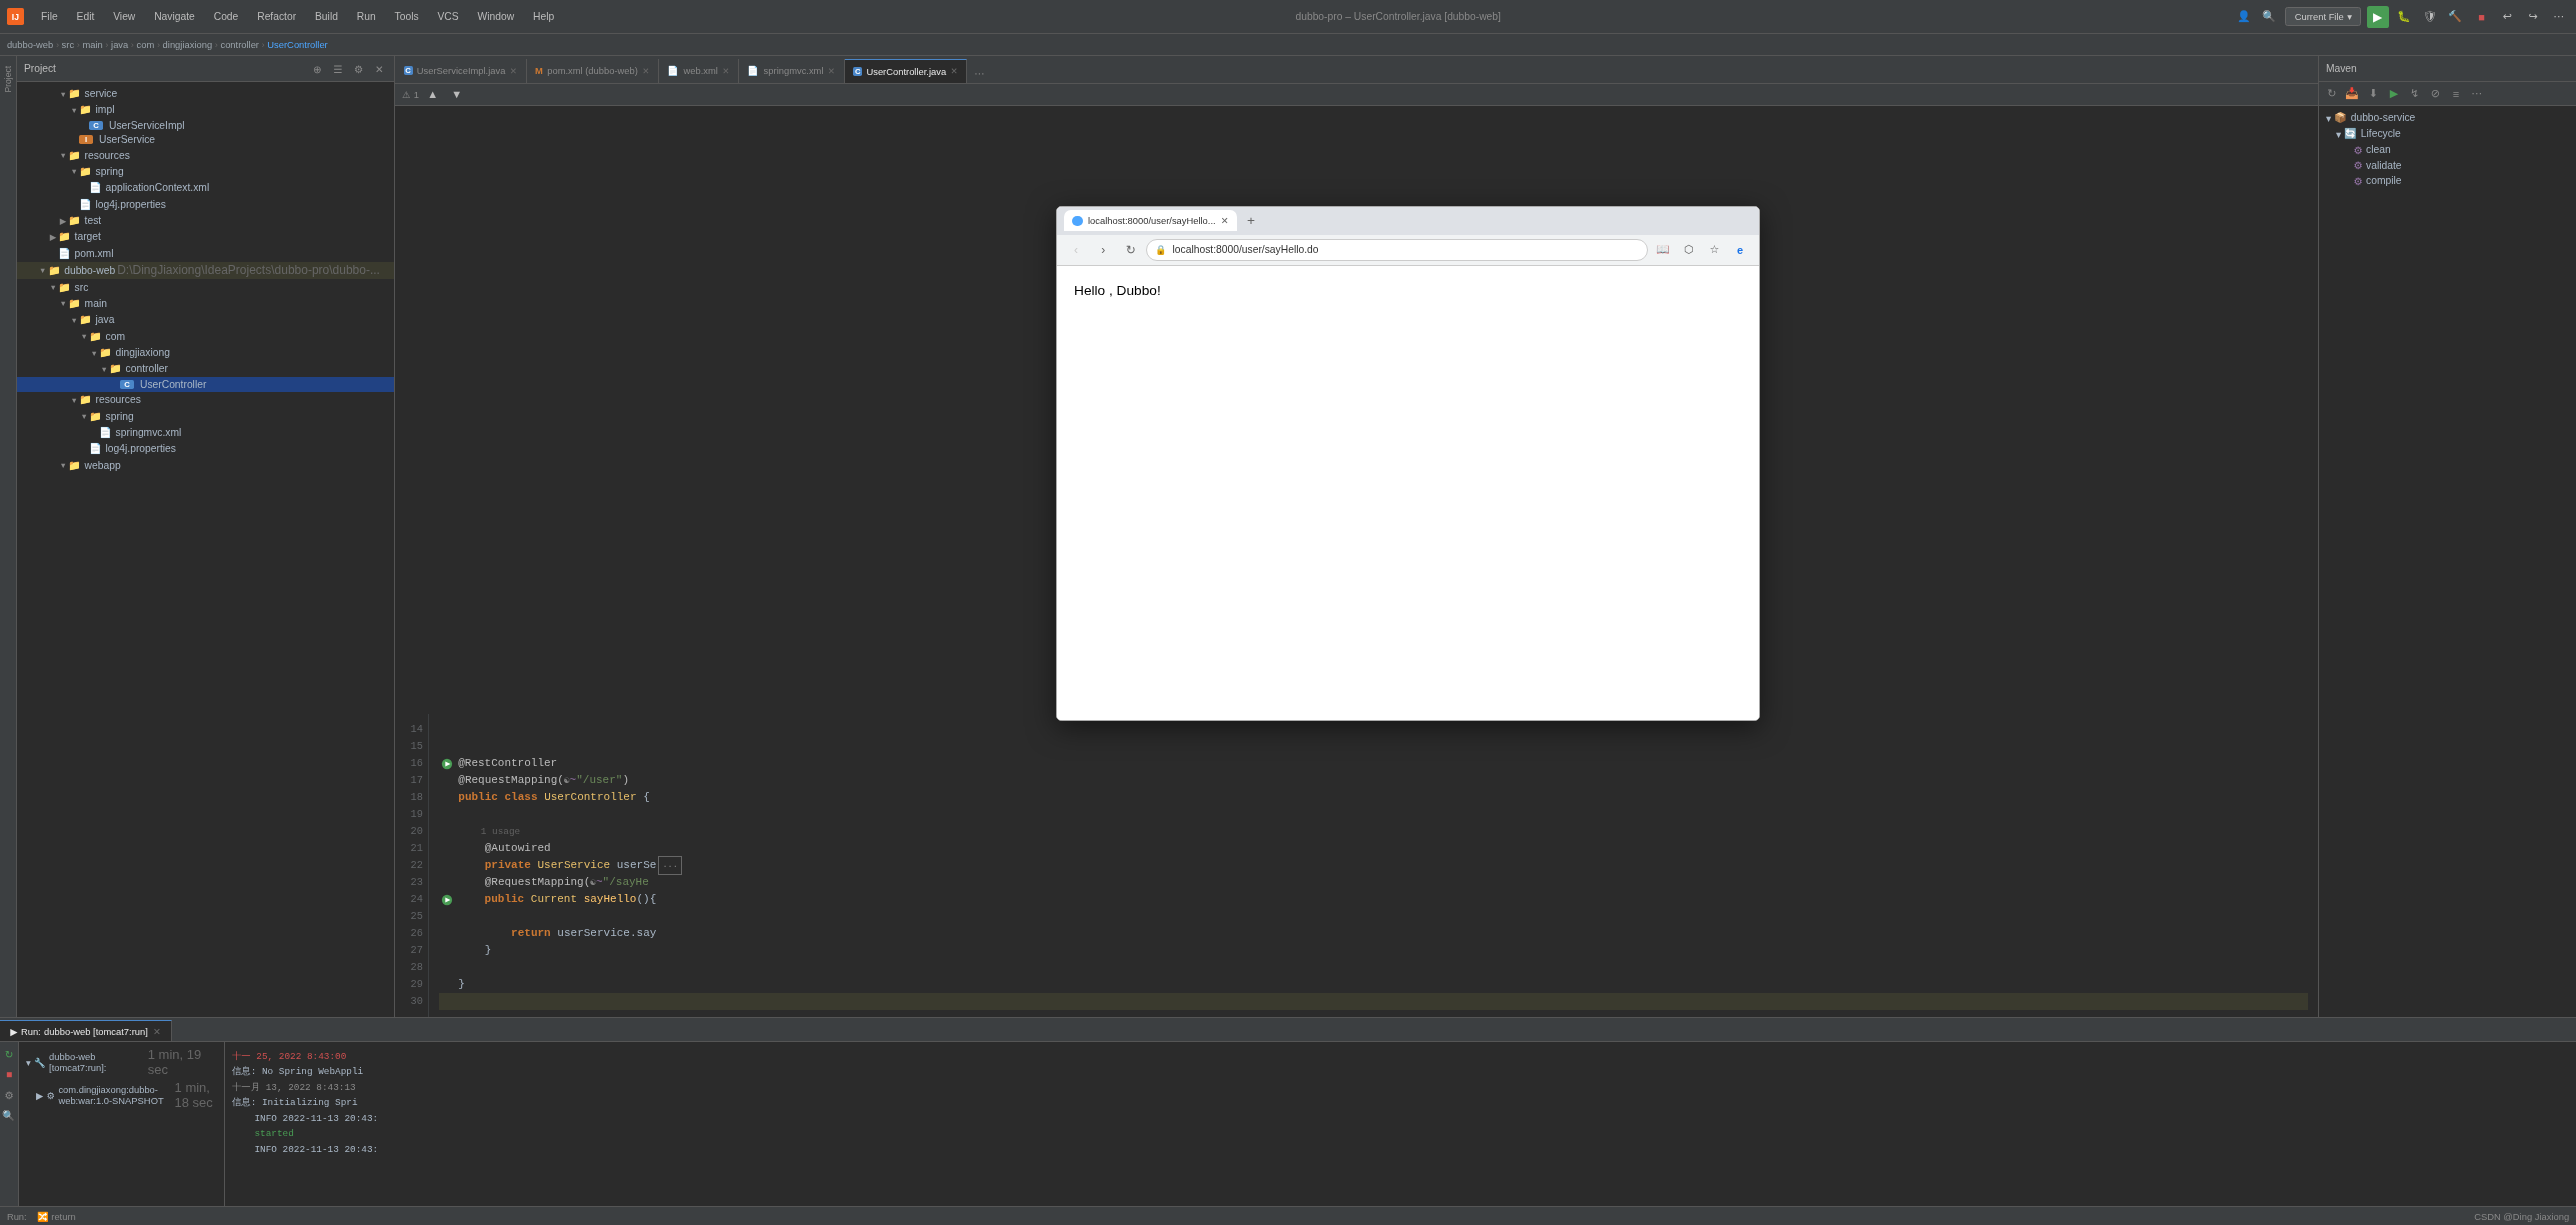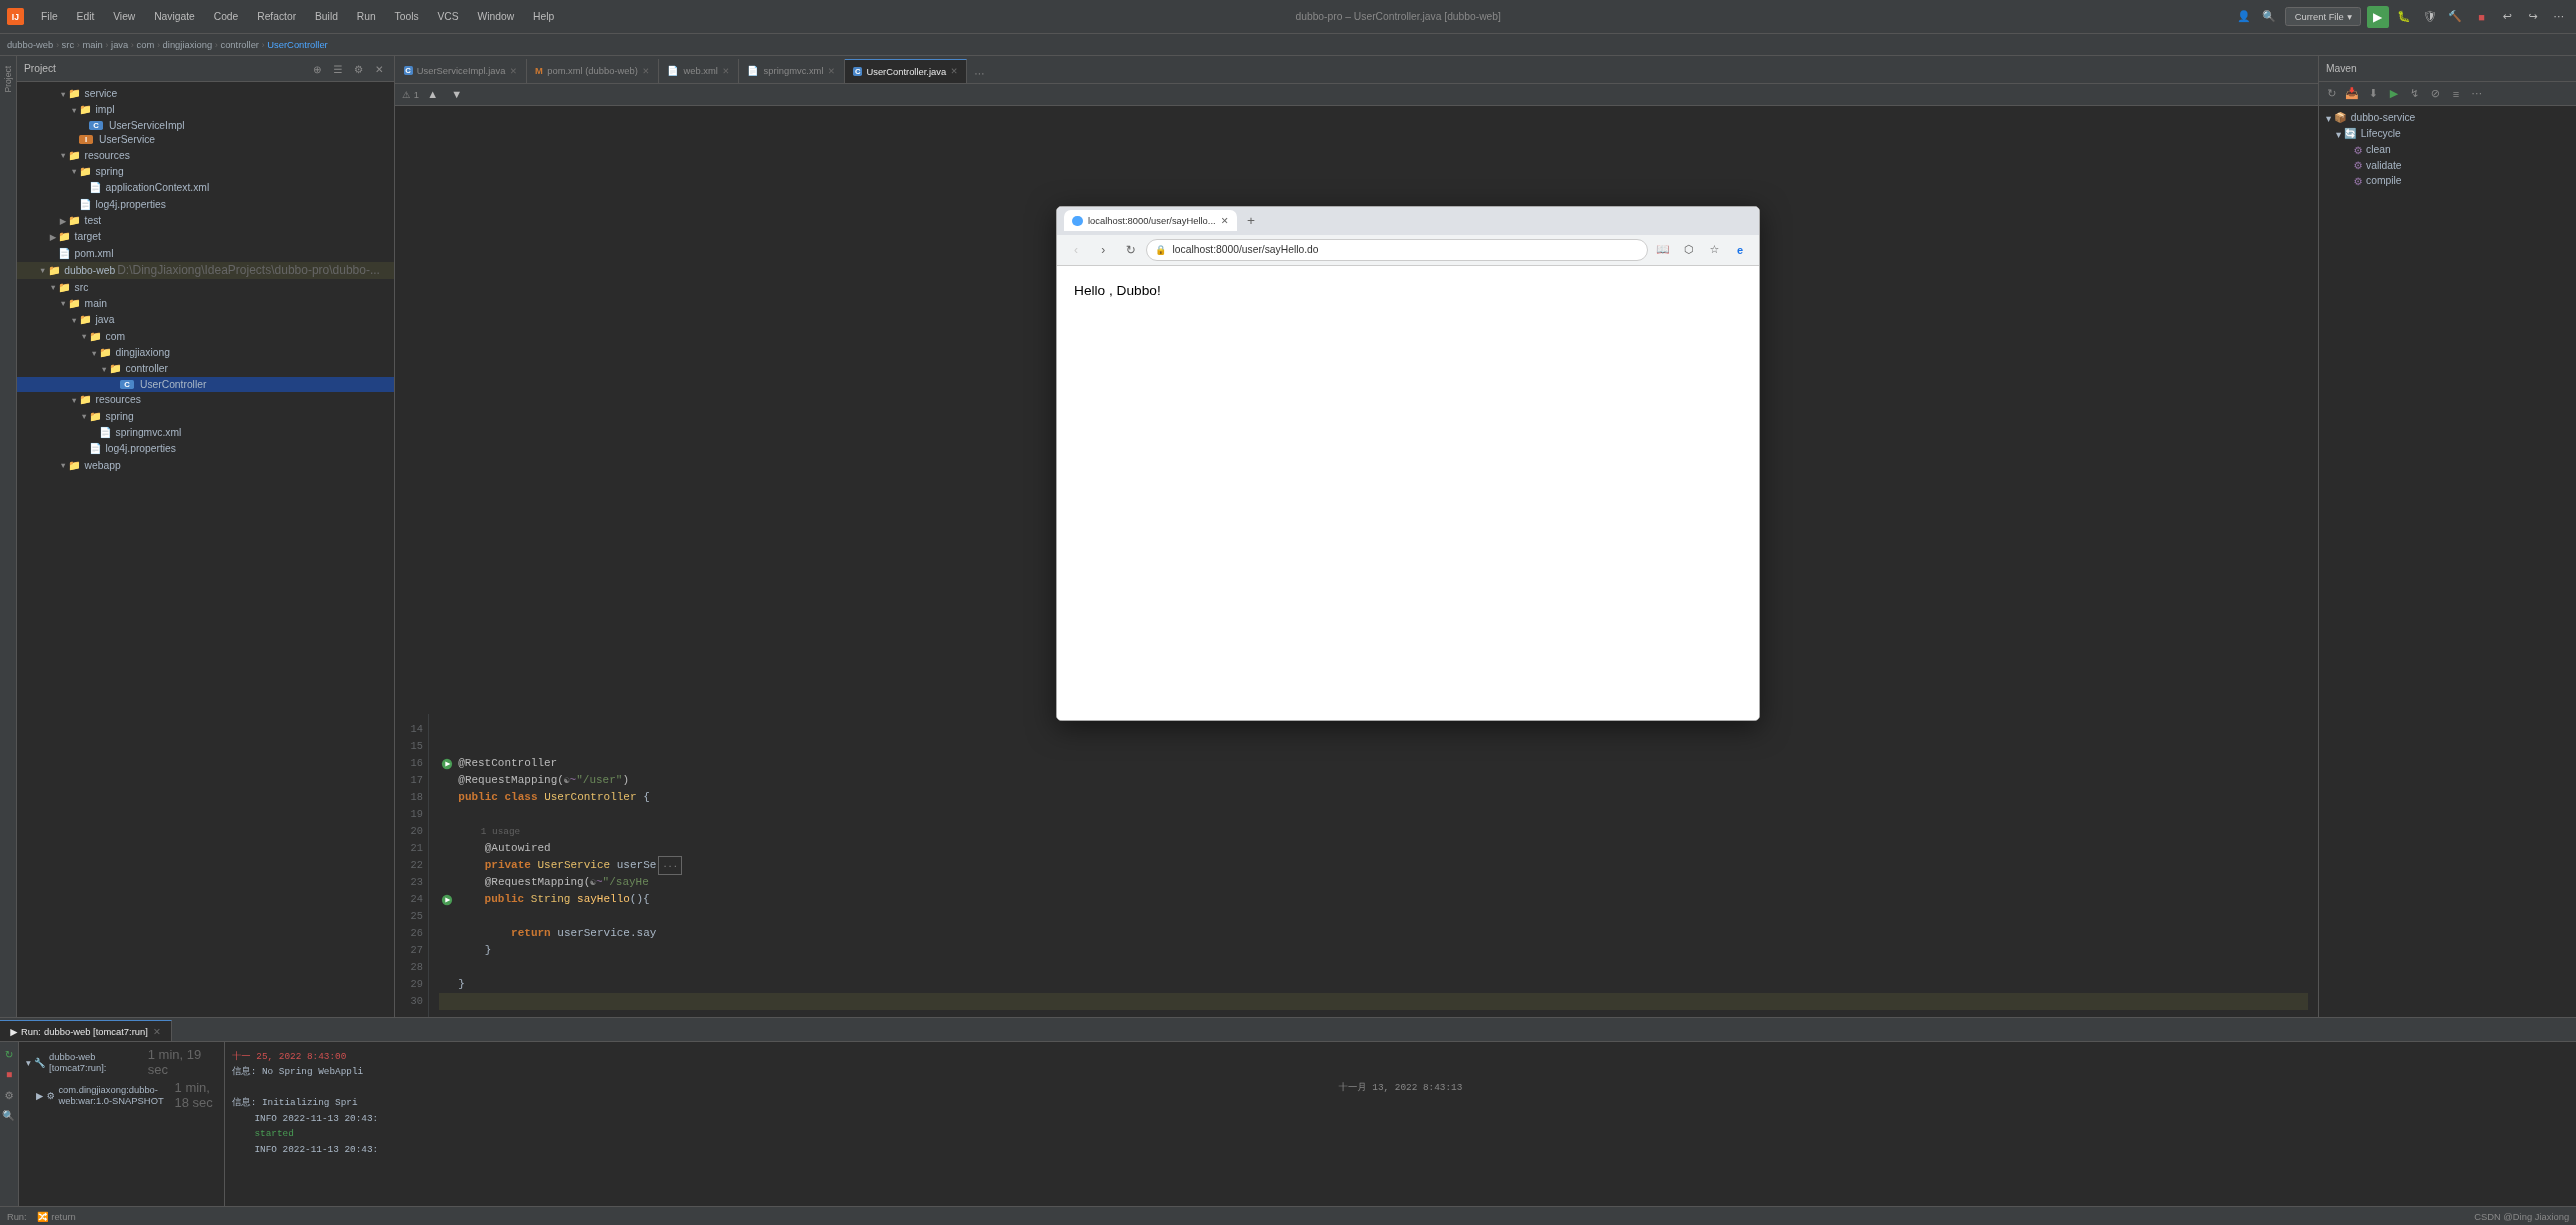--- a/index.html
+++ b/index.html
@@ -458,21 +458,21 @@
     .run-log {
       flex: 1;
       overflow-y: auto;
       padding: 6.9px;
       font-family: 'Courier New', monospace;
       font-size: 9.4px;
       line-height: 15.5px;
     }
     .log-line { white-space: pre-wrap; }
     .log-info { color: #a9b7c6; }
-    .log-date { color: #888; text-align: center; }
+    .log-date { color: #888; }
     .log-success { color: #499c54; }
     .log-red { color: #cf5050; }
 
     .run-item {
       display: flex;
       align-items: center;
       padding: 1.7px 6.9px;
       font-size: 9.4px;
       color: #a9b7c6;
       gap: 3.4px;
@@ -837,21 +837,21 @@
             <span>    <span style="color:#bbb;">@RequestMapping(</span><span style="color:#888;font-size:9.4px;">☯</span><span style="color:#9876aa;">~</span><span style="color:#6a8759;">"/sayHe</span></span>
           </div>
 
           <div class="code-line">
             <span style="width:15.5px;height:15.5px;margin-right:3.4px;display:inline-flex;align-items:center;justify-content:center;">
               <svg width="12" height="12" viewBox="0 0 14 14">
                   <circle cx="7" cy="7" r="6" fill="#499c54"></circle>
                   <polygon points="5,4 11,7 5,10" fill="white"></polygon>
                 </svg>
             </span>
-            <span class="kw">    public </span><span style="color:#e8bf6a;">String </span><span style="color:#ffc66d;">sayHello</span><span>(){</span>
+            <span class="kw">    public </span><span style="color:#e8bf6a;">Current </span><span style="color:#ffc66d;">sayHello</span><span>(){</span>
           </div>
 
           <div class="code-line">&nbsp;</div>
 
           <div class="code-line">
             <span style="width:19px;"></span>
             <span>        </span><span class="kw">return </span><span>userService.say</span>
           </div>
 
           <div class="code-line">

